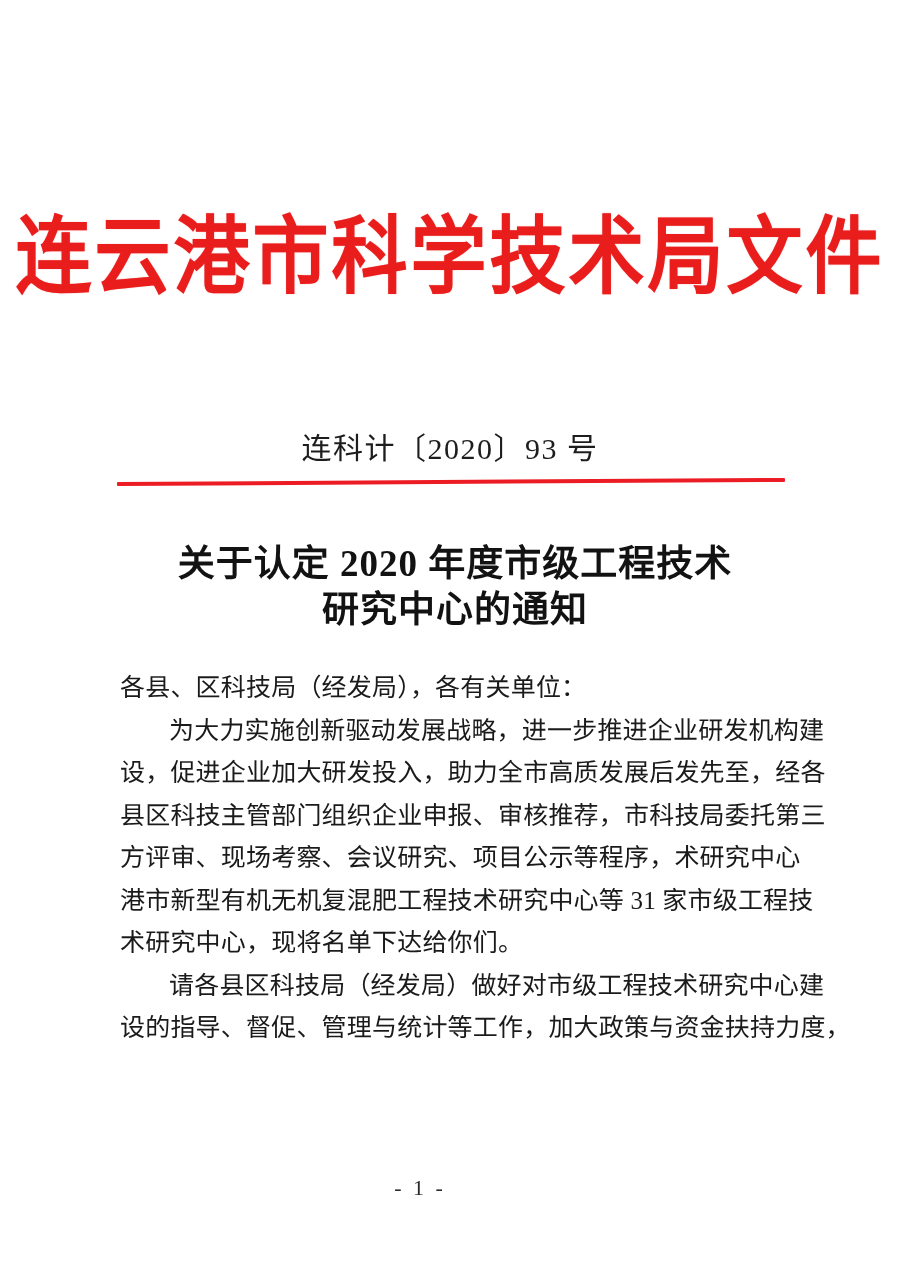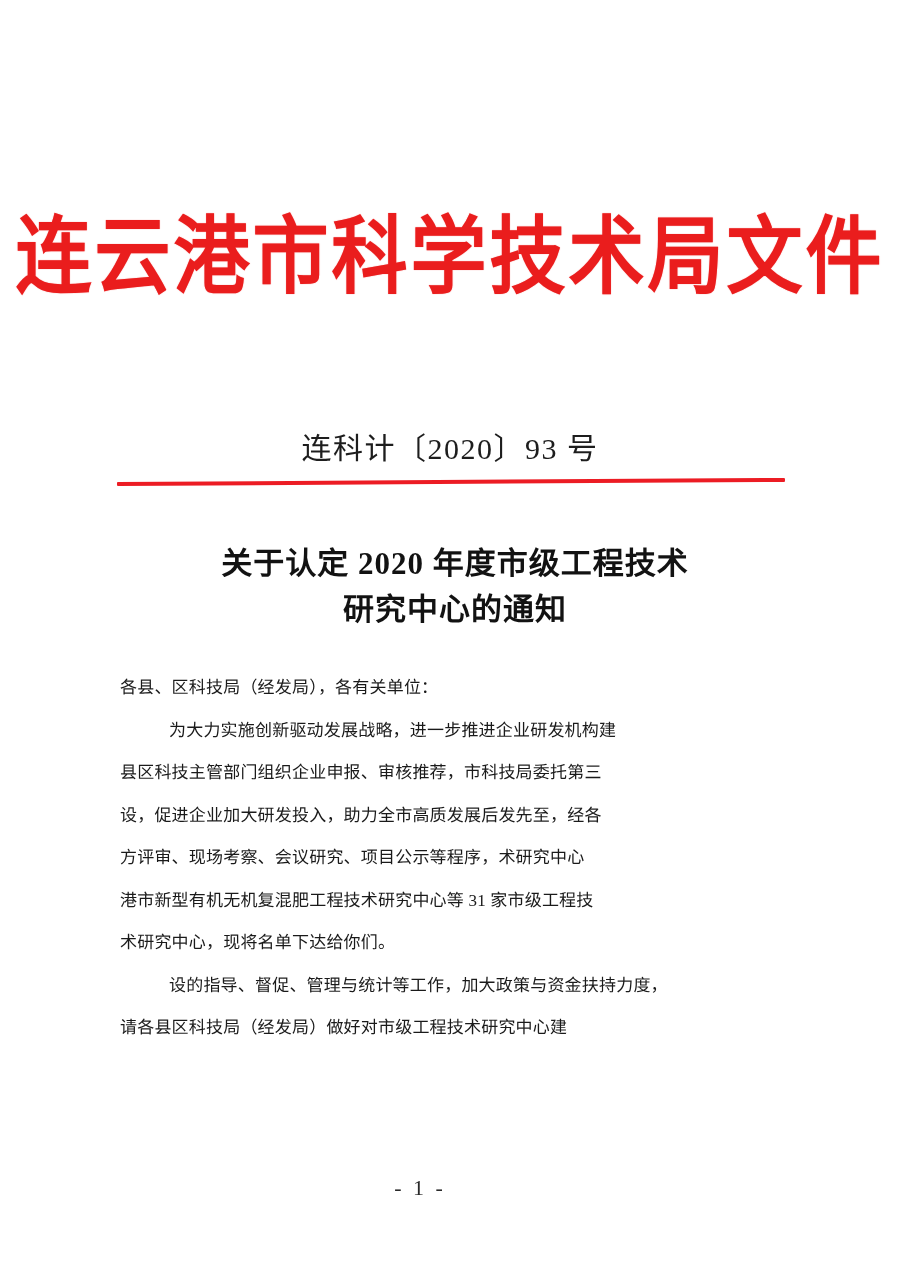--- a/index.html
+++ b/index.html
@@ -73,42 +73,42 @@
   }
 
   
   .doc-title {
     position: absolute;
     left: 120px;
     width: 670px;
     top: 541px;
     text-align: center;
     font-family: "Liberation Serif", "DejaVu Serif", serif;
-    font-size: 31px;
+    font-size: 37px;
     font-weight: 700;
     line-height: 46px;
     letter-spacing: 1px;
     color: #121212;
   }
   .doc-title .title-line {
     display: block;
     white-space: nowrap;
   }
 
   
   .body-block {
     position: absolute;
     left: 120px;
     top: 667px;
     width: 672px;
   }
 
   .para {
     font-family: "Liberation Serif", "DejaVu Serif", serif;
-    font-size: 17px;
+    font-size: 25px;
     line-height: 42.5px;
     color: #1a1a1a;
     margin: 0;
     letter-spacing: 0.2px;
   }
 
   .para .line {
     display: block;
     white-space: nowrap;
   }
@@ -155,29 +155,29 @@
   </div>
 
   <div class="body-block">
 
     <p class="para salutation">
       <span class="line">各县、区科技局（经发局），各有关单位：</span>
     </p>
 
     <p class="para indented">
       <span class="line">为大力实施创新驱动发展战略，进一步推进企业研发机构建</span>
+      <span class="line">设，促进企业加大研发投入，助力全市高质发展后发先至，经各</span>
       <span class="line">县区科技主管部门组织企业申报、审核推荐，市科技局委托第三</span>
-      <span class="line">设，促进企业加大研发投入，助力全市高质发展后发先至，经各</span>
       <span class="line">方评审、现场考察、会议研究、项目公示等程序，术研究中心</span>
       <span class="line">港市新型有机无机复混肥工程技术研究中心等 31 家市级工程技</span>
       <span class="line">术研究中心，现将名单下达给你们。</span>
     </p>
 
     <p class="para indented">
+      <span class="line">请各县区科技局（经发局）做好对市级工程技术研究中心建</span>
       <span class="line">设的指导、督促、管理与统计等工作，加大政策与资金扶持力度，</span>
-      <span class="line">请各县区科技局（经发局）做好对市级工程技术研究中心建</span>
     </p>
 
   </div>
 
   <div class="page-number">- 1 -</div>
 
 </div>
 
 </body></html>

